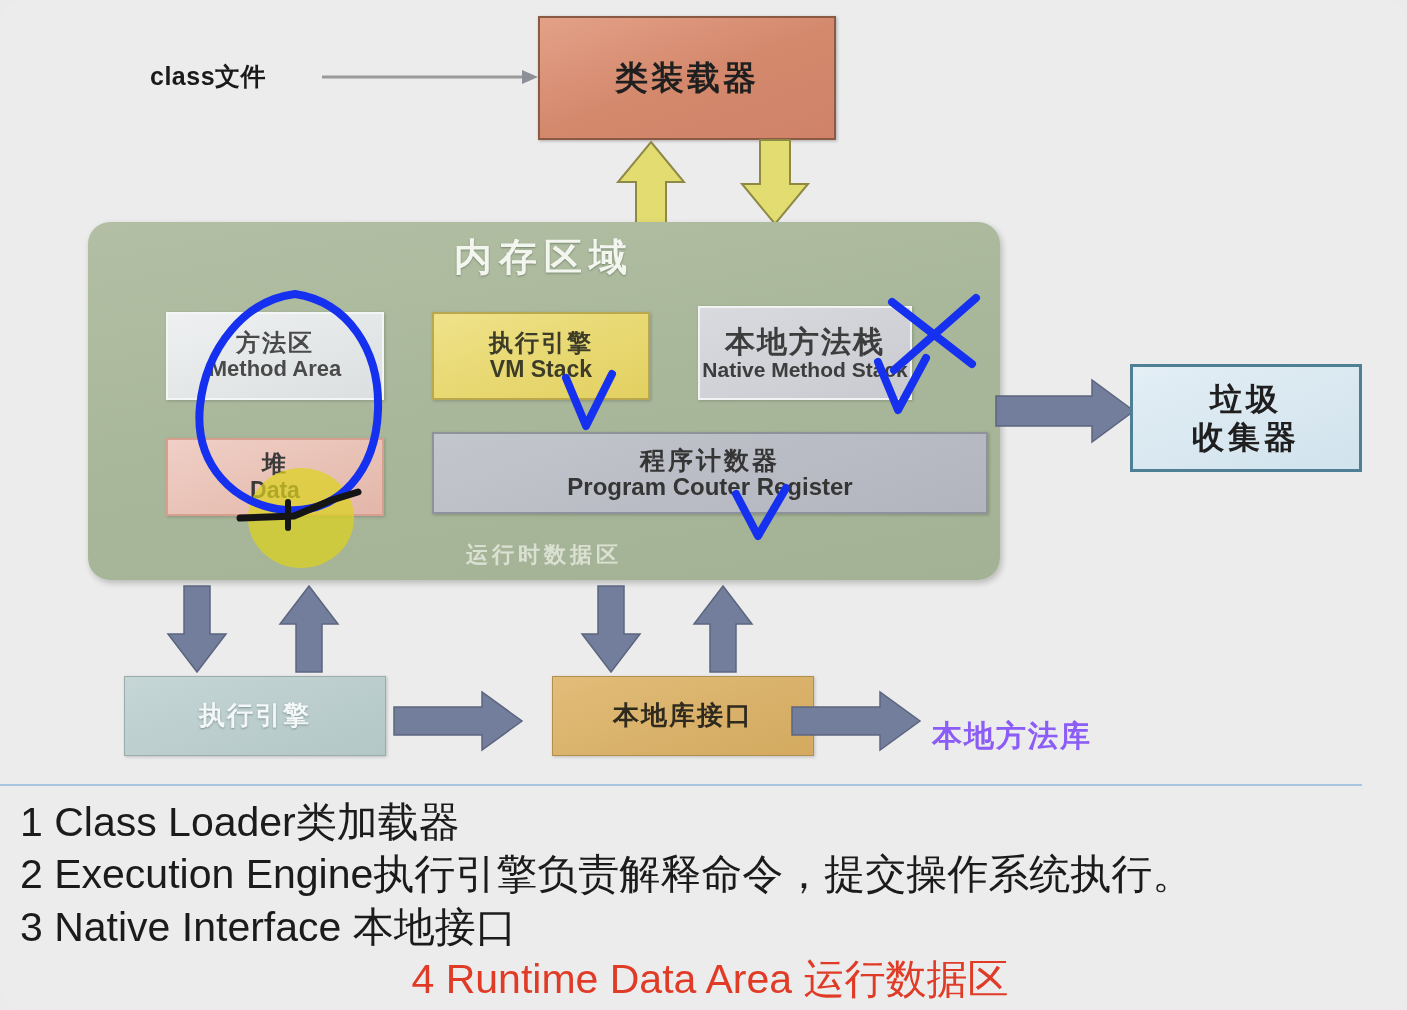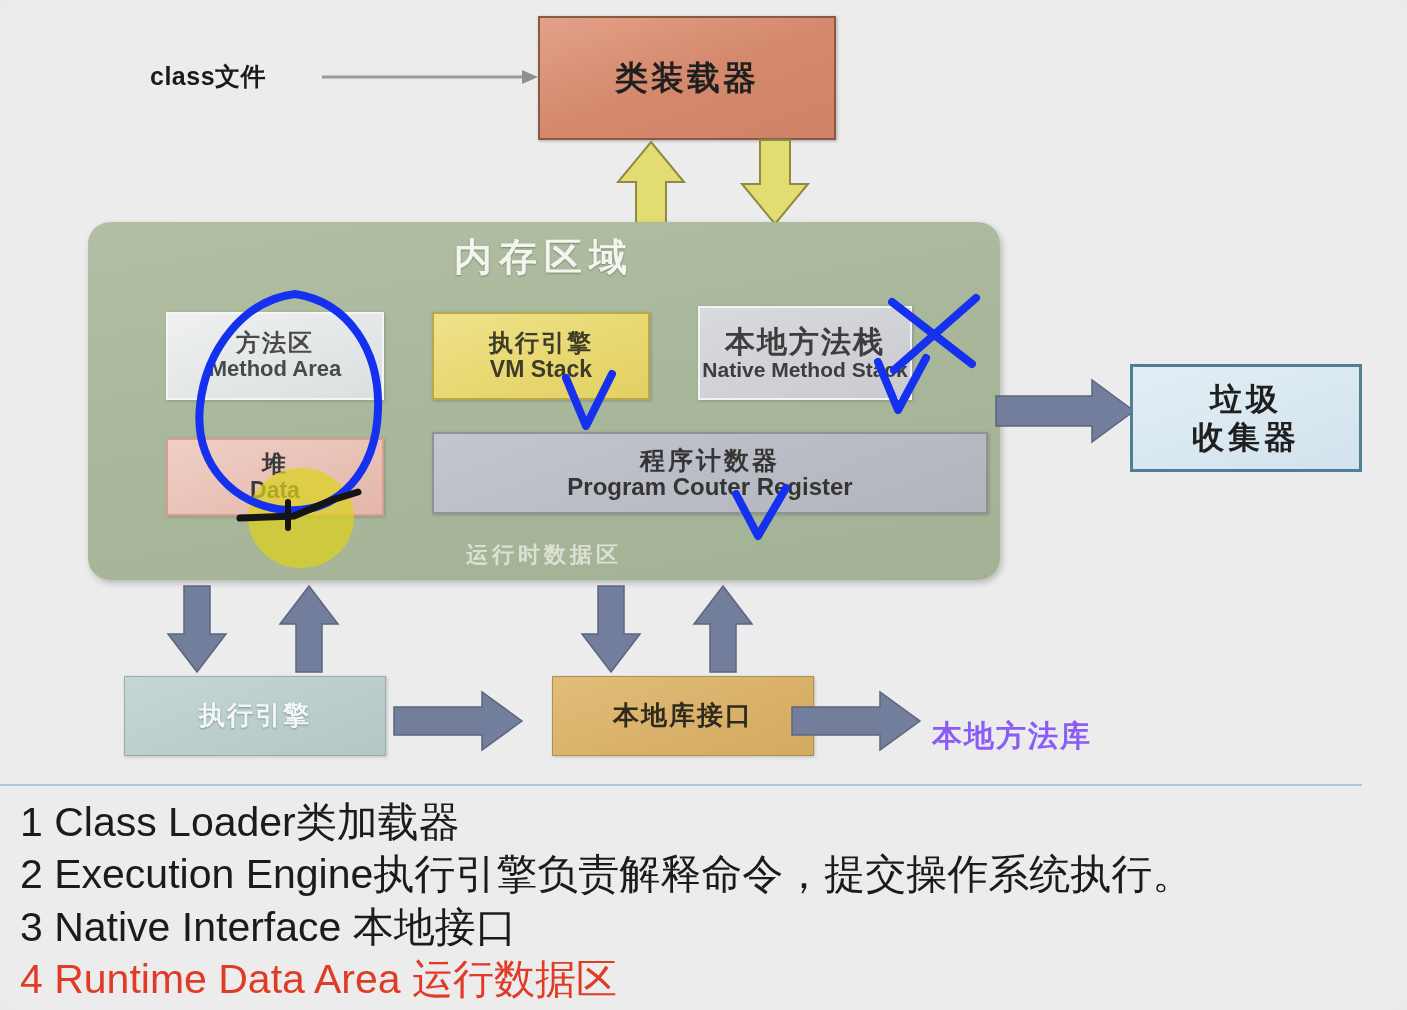--- a/index.html
+++ b/index.html
@@ -217,21 +217,21 @@
     position: absolute;
     left: 20px; top: 796px; width: 1380px;
   }
   .note-line {
     font-size: 41px;
     line-height: 1.28;
     color: #1b1b1b;
     white-space: nowrap;
     letter-spacing: 0px;
   }
-  .note-line.red { color: #e03b26; }
+  .note-line.red { color: #e03b26; text-align: center; }
 
   #watermark {
     position: absolute;
     right: 14px; bottom: 6px;
     font-size: 34px;
     color: #dcdcdc;
     letter-spacing: 4px;
     font-weight: bold;
   }
 </style>

